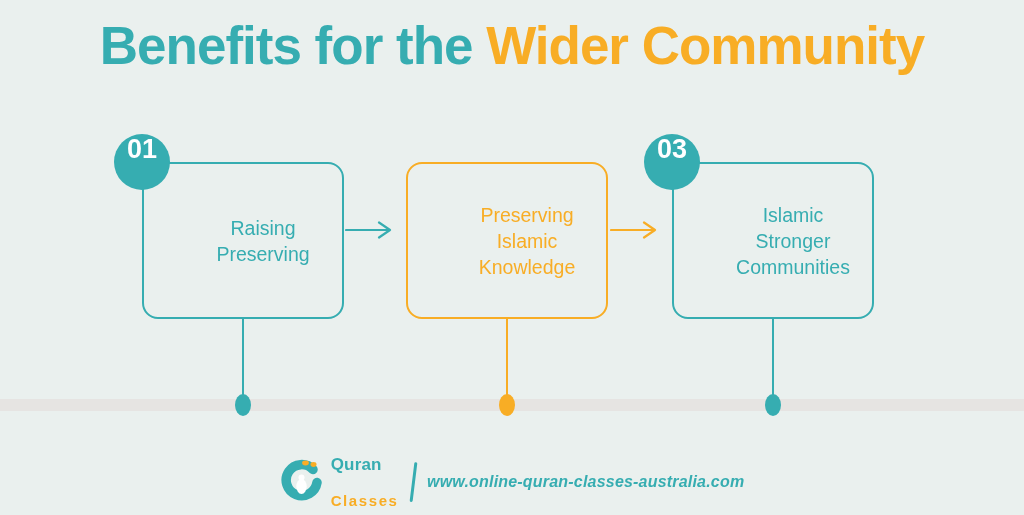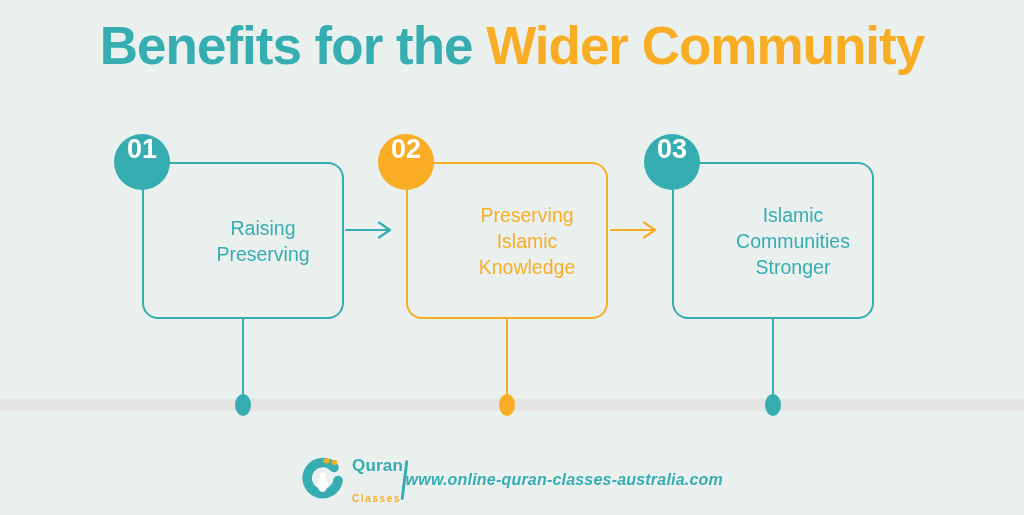--- a/index.html
+++ b/index.html
@@ -114,32 +114,33 @@
   }
 
   
   .footer {
     position: absolute;
     top: 456px;
     left: 0; right: 0;
     display: flex;
     align-items: center;
     justify-content: center;
+    gap: 13px;
   }
   .logo-wrap { display: flex; align-items: center; gap: 7px; }
   .logo-text { display: flex; flex-direction: column; line-height: 1; }
   .logo-name {
     color: var(--teal);
     font-size: 17px;
     font-weight: 700;
     letter-spacing: 0.2px;
   }
   .logo-sub {
     color: var(--orange);
-    font-size: 10px;
+    font-size: 15px;
     font-weight: 700;
     letter-spacing: 1.6px;
     margin-top: 20px;
   }
   .divider {
     width: 2.5px;
     height: 40px;
     background: var(--teal);
     border-radius: 2px;
     transform: rotate(7deg);
@@ -180,33 +181,30 @@
   <div class="step step-1 c-orange">
     <div class="stem"></div>
     <div class="dot"></div>
     <div class="card">
       <div class="card-text">
         <div>Preserving</div>
         <div>Islamic</div>
         <div>Knowledge</div>
       </div>
     </div>
-    <div class="badge">
-      <span>02</span>
-    </div>
   </div>
 
   <div class="step step-2 c-teal">
     <div class="stem"></div>
     <div class="dot"></div>
     <div class="card">
       <div class="card-text">
         <div>Islamic</div>
+        <div>Stronger</div>
         <div>Communities</div>
-        <div>Stronger</div>
       </div>
     </div>
     <div class="badge">
       <span>03</span>
     </div>
   </div>
 
   <svg class="arrow arrow-0 c-teal" viewBox="0 0 52 18">
     <path d="M1 9 H44 M34 1.5 L45 9 L34 16.5" fill="none" stroke="currentColor" stroke-width="2.2" stroke-linecap="round" stroke-linejoin="round"></path>
   </svg>

